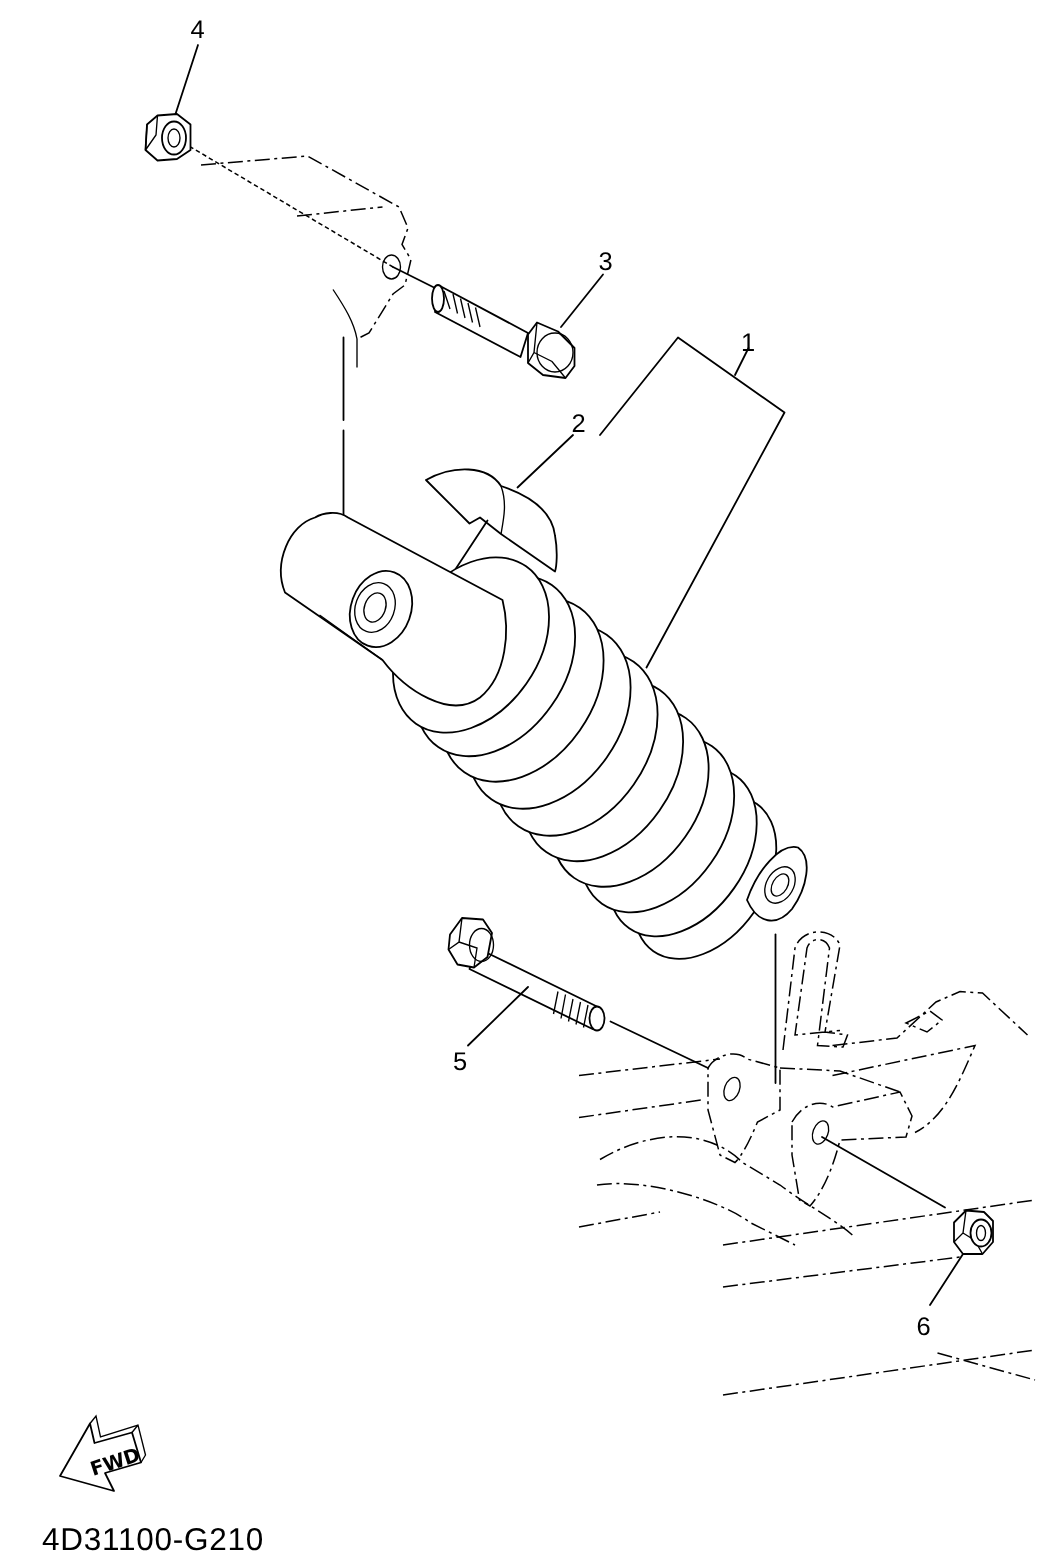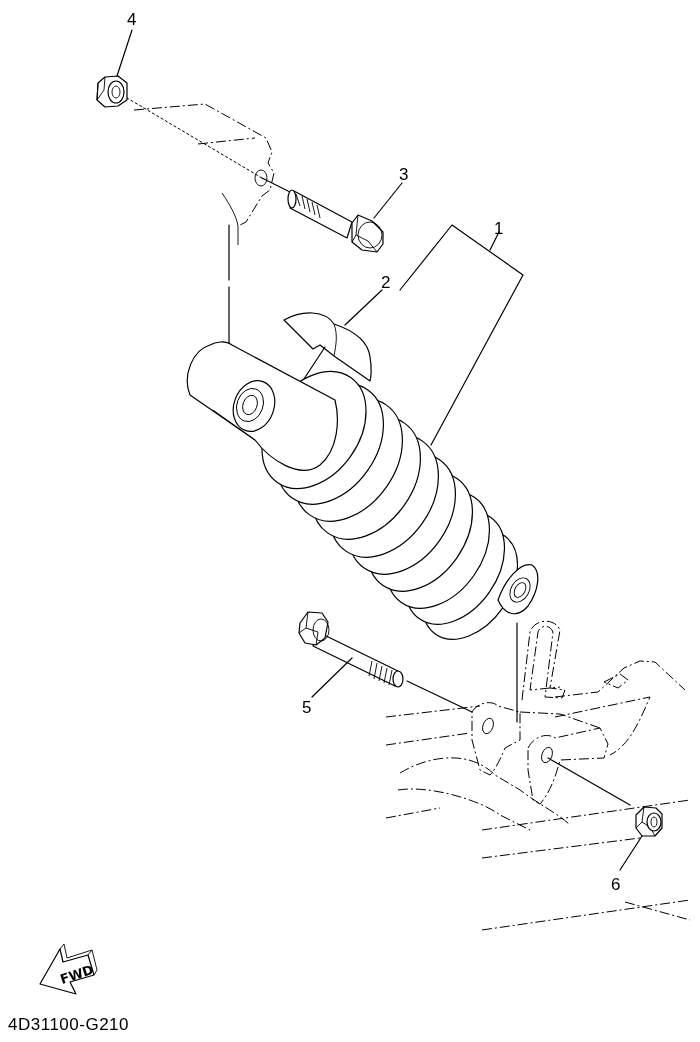--- a/index.html
+++ b/index.html
@@ -4,21 +4,21 @@
   <style>
     html, body { margin: 0; padding: 0; background: #ffffff; }
     body { width: 700px; height: 1042px; position: relative; overflow: hidden; font-family: "Liberation Sans", sans-serif; }
     #diagram { position: absolute; left: 0; top: 0; width: 700px; height: 1042px; }
     .ln { fill: none; stroke: #000; stroke-width: 1.2; stroke-linejoin: round; stroke-linecap: round; }
     .thin { fill: none; stroke: #000; stroke-width: 0.9; }
     .solid { fill: #fff; stroke: #000; stroke-width: 1.2; stroke-linejoin: round; }
     .dash { fill: none; stroke: #000; stroke-width: 1; stroke-dasharray: 3 2; }
     .dashdot { fill: none; stroke: #000; stroke-width: 1; stroke-dasharray: 10 3 2 3; }
     .callout-num { position: absolute; font-size: 17px; color: #000; line-height: 1; }
-    .fig-code { position: absolute; left: 8px; top: 1015px; font-size: 17px; color: #000; letter-spacing: 0.5px; }
+    .fig-code { position: absolute; left: 28px; top: 1015px; font-size: 21px; color: #000; letter-spacing: 0.5px; }
     .fwd-text { font-family: "DejaVu Sans", sans-serif; font-weight: bold; font-size: 13px; }
   </style>
 </head>
 <body>
 
 <svg id="diagram" viewBox="0 0 700 1042" xmlns="http://www.w3.org/2000/svg">
 
   <g>
     <path class="dashdot" d="M134,110 L205,104 L266,138 L272,152 L268,163 L274,173 L270,190 L262,196 L246,222 L238,226"></path>
     <path class="dashdot" d="M198,144 L255,138"></path>

